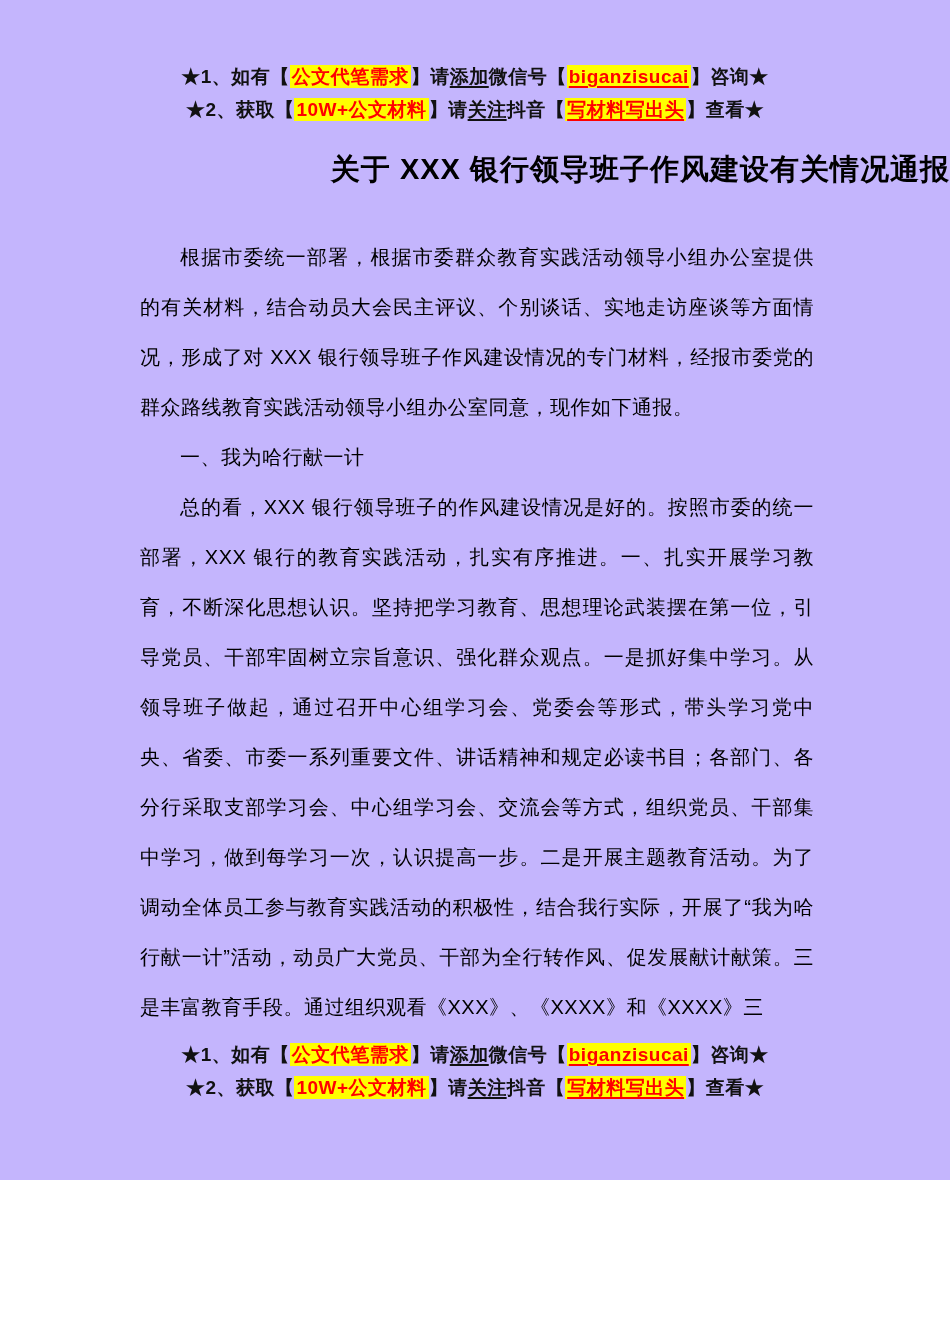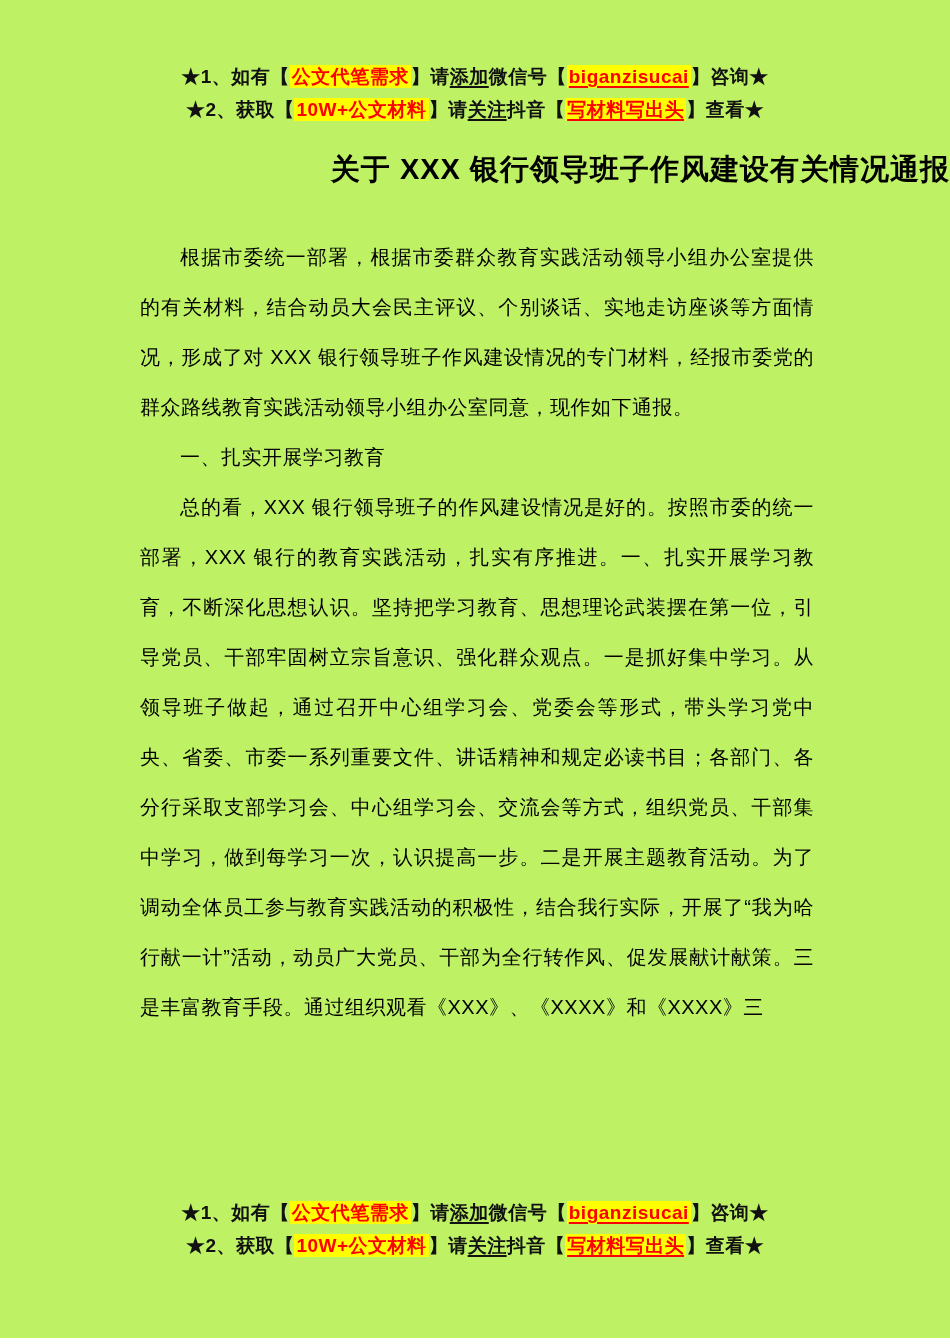--- a/index.html
+++ b/index.html
@@ -6,22 +6,22 @@
   html,body { background:#ffffff; }
   body {
     width:950px; height:1344px;
     font-family:"Liberation Sans", sans-serif;
     color:#000000;
     position:relative;
     overflow:hidden;
   }
   .page {
     position:relative;
-    width:950px; height:1338px;
-    background:#bef264;
+    width:950px; height:1180px;
+    background:#c4b5fd;
   }
   .banner {
     position:absolute; left:0; right:0;
     text-align:center;
     font-weight:bold;
     font-size:19px;
     line-height:33px;
     color:#111111;
     letter-spacing:0.5px;
   }
@@ -73,21 +73,21 @@
     </div>
     <div class="banner-line">
       <span>★2、获取【</span><span class="hl">10W+公文材料</span><span>】请</span><span class="u">关注</span><span>抖音【</span><span class="hl u">写材料写出头</span><span>】查看★</span>
     </div>
   </div>
 
   <div class="doc-title">关于 XXX 银行领导班子作风建设有关情况通报</div>
 
   <div class="content">
     <p>根据市委统一部署，根据市委群众教育实践活动领导小组办公室提供的有关材料，结合动员大会民主评议、个别谈话、实地走访座谈等方面情况，形成了对 XXX 银行领导班子作风建设情况的专门材料，经报市委党的群众路线教育实践活动领导小组办公室同意，现作如下通报。</p>
-    <p>一、扎实开展学习教育</p>
+    <p>一、我为哈行献一计</p>
     <p>总的看，XXX 银行领导班子的作风建设情况是好的。按照市委的统一部署，XXX 银行的教育实践活动，扎实有序推进。一、扎实开展学习教育，不断深化思想认识。坚持把学习教育、思想理论武装摆在第一位，引导党员、干部牢固树立宗旨意识、强化群众观点。一是抓好集中学习。从领导班子做起，通过召开中心组学习会、党委会等形式，带头学习党中央、省委、市委一系列重要文件、讲话精神和规定必读书目；各部门、各分行采取支部学习会、中心组学习会、交流会等方式，组织党员、干部集中学习，做到每学习一次，认识提高一步。二是开展主题教育活动。为了调动全体员工参与教育实践活动的积极性，结合我行实际，开展了“我为哈行献一计”活动，动员广大党员、干部为全行转作风、促发展献计献策。三是丰富教育手段。通过组织观看《XXX》、《XXXX》和《XXXX》三</p>
   </div>
 
   <div class="banner banner-bottom">
     <div class="banner-line">
       <span>★1、如有【</span><span class="hl">公文代笔需求</span><span>】请</span><span class="u">添加</span><span>微信号【</span><span class="hl u">biganzisucai</span><span>】咨询★</span>
     </div>
     <div class="banner-line">
       <span>★2、获取【</span><span class="hl">10W+公文材料</span><span>】请</span><span class="u">关注</span><span>抖音【</span><span class="hl u">写材料写出头</span><span>】查看★</span>
     </div>

